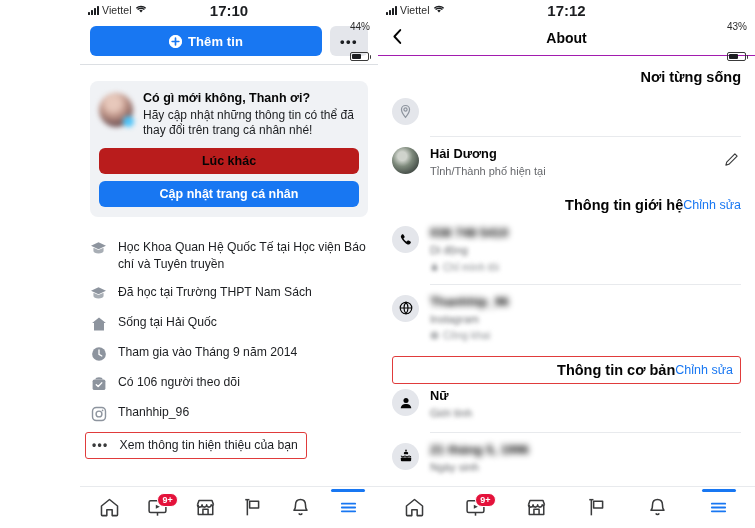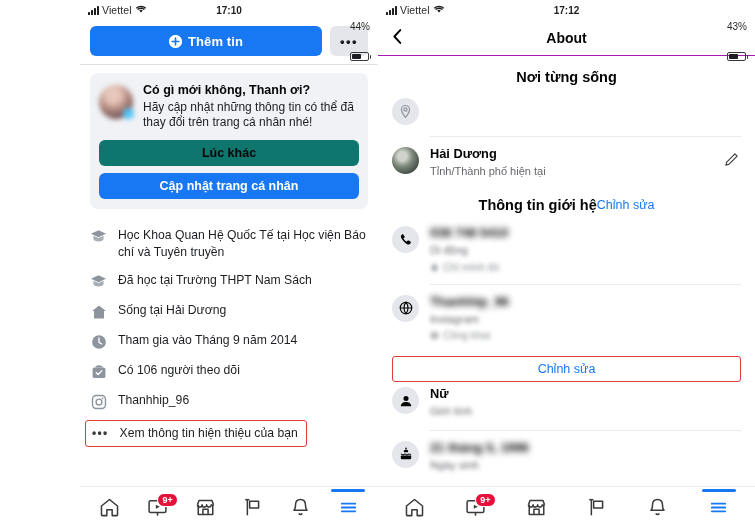--- a/index.html
+++ b/index.html
@@ -22,21 +22,21 @@
     height: 20px; flex: 0 0 20px;
     display: flex; align-items: center;
     font-size: 10px; color: #1c1e21;
     padding: 0 8px;
     position: relative;
   }
   .sb-left { display: flex; align-items: center; gap: 3px; }
   .sb-carrier { font-size: 10.5px; letter-spacing: .1px; color:#2b2b2b; }
   .sb-center {
     position: absolute; left: 0; right: 0; text-align: center;
-    font-size: 10px; font-weight: bold; color: #1c1e21; pointer-events: none;
+    font-size: 15px; font-weight: bold; color: #1c1e21; pointer-events: none;
   }
   .sb-right { margin-left: auto; display: flex; align-items: center; gap: 20px; font-size: 10px; color:#2b2b2b; z-index:2;flex-direction:column;}
   .bars { display: inline-flex; align-items: flex-end; gap: 1px; height: 9px; }
   .bars i { display:block; width: 2px; background: #1c1e21; border-radius:.5px; }
   .bars i:nth-child(1){ height:3px } .bars i:nth-child(2){ height:5px }
   .bars i:nth-child(3){ height:7px } .bars i:nth-child(4){ height:9px }
   .batt { width: 19px; height: 9.5px; border: 1px solid #3a3a3a; border-radius: 2px; position: relative; display:inline-block; }
   .batt::after { content:""; position:absolute; right:-3px; top:2.5px; width:1.5px; height:4px; background:#3a3a3a; border-radius:0 1px 1px 0;}
   .batt i { position:absolute; left:1px; top:1px; bottom:1px; width: 9px; background:#1c1e21; border-radius:1px; display:block;}
 
@@ -54,41 +54,41 @@
   }
   .plus-circle svg { display:block; }
   .btn-dots {
     width: 38px; height: 30px; background: #e4e6eb; border-radius: 6px;
     display: flex; align-items: center; justify-content: center; color: #1c1e21;
     font-size: 13px; letter-spacing: 1.5px; font-weight: bold;
   }
   .hr-thin { height:1px; background:#dcdfe3; margin: 0 0 7px 0; }
 
   .update-card {
-    margin: 8px 10px; background: #f0f2f5; border-radius: 8px;
+    margin: 16px 10px; background: #f0f2f5; border-radius: 8px;
     padding: 10px 9px 10px 9px;
   }
   .uc-top { display: flex; gap: 10px; align-items: flex-start; }
   .avatar-blur {
     width: 34px; height: 34px; border-radius: 50%; flex: 0 0 34px;
     background: radial-gradient(circle at 42% 30%, #e7c8bb 0 22%, #b98f83 45%, #6b4f52 75%, #3e3338 100%);
     filter: blur(2.4px); position: relative; margin-top: 2px;
   }
   .avatar-blur::after {
     content:""; position:absolute; right:-1px; bottom:0px; width:11px; height:11px;
     border-radius:50%; background:#4fc3f7;
   }
   .uc-text { flex: 1 1 auto; }
   .uc-title { font-size: 12.5px; font-weight: bold; color: #050505; line-height: 1.25; }
   .uc-sub { font-size: 12px; color: #1c1e21; line-height: 1.32; margin-top: 1px; }
   .uc-btn {
     height: 26px; border-radius: 6px; display: flex; align-items: center; justify-content: center;
     font-size: 12.5px; font-weight: bold; margin-top: 9px;
   }
-  .uc-btn.grey { background: #0f766e; color: #050505; }
+  .uc-btn.grey { background: #b91c1c; color: #050505; }
   .uc-btn.blue { background: #1877f2; color: #ffffff; margin-top: 7px; }
 
   .info-list { margin-top: 12px; padding: 0 8px 0 10px; }
   .info-row { display: flex; gap: 11px; align-items: flex-start; padding: 6px 0; }
   .info-icon { flex: 0 0 17px; width: 17px; height: 17px; display:flex; align-items:center; justify-content:center; color:#8d949e; margin-top:1px;}
   .info-icon svg { display:block; }
   .info-text { font-size: 12.2px; color: #1c1e21; line-height: 1.35; }
   .row-highlight {
     border: 1.6px solid #e03b3b; border-radius: 3px;
     padding: 4px 8px 4px 6px; margin-left: -5px; margin-top: 4px;
@@ -101,21 +101,21 @@
     height: 36px; flex: 0 0 36px; display: flex; align-items: center;
     position: relative; padding: 0 14px; border-bottom: 1px solid #a21caf;
   }
   .back-chevron { font-size: 17px; color: #050505; font-weight: bold; line-height:1; }
   .r-title {
     position: absolute; left: 0; right: 0; text-align: center;
     font-size: 14px; font-weight: bold; color: #050505; pointer-events:none;
   }
   .r-body { flex: 1 1 auto; overflow: hidden; padding: 0 14px; }
   .sec-head {
-    display: flex; align-items: center; justify-content: center;
+    display: flex; align-items: center; justify-content: flex-end;
     padding: 13px 0 8px 0;
   }
   .sec-title { font-size: 14.5px; font-weight: bold; color: #050505; }
   .sec-action { font-size: 12.5px; color: #1877f2; }
   .sec-head.boxed {
     border: 1.6px solid #e03b3b; border-radius: 3px;
     padding: 5px 7px 5px 7px; margin-top: 9px;
   }
   .r-row { display: flex; align-items: flex-start; gap: 11px; padding: 4px 0 6px 0; position: relative; }
   .r-ico {
@@ -256,21 +256,21 @@
           </span>
           <span class="info-text">Đã học tại Trường THPT Nam Sách</span>
         </div>
 
         <div class="info-row">
           <span class="info-icon">
             <svg width="16" height="16" viewBox="0 0 17 17">
                 <path d="M8.5 1.5 1.2 7.4h2v8h10.6v-8h2z" fill="#8d949e"></path>
               </svg>
           </span>
-          <span class="info-text">Sống tại Hải Dương</span>
+          <span class="info-text">Sống tại Hải Quốc</span>
         </div>
 
         <div class="info-row">
           <span class="info-icon">
             <svg width="16" height="16" viewBox="0 0 17 17">
                 <circle cx="8.5" cy="8.5" r="7.3" fill="#8d949e"></circle>
                 <path d="M8.5 4.2v4.6l3 1.8" stroke="#fff" stroke-width="1.4" fill="none" stroke-linecap="round"></path>
               </svg>
           </span>
           <span class="info-text">Tham gia vào Tháng 9 năm 2014</span>
@@ -471,20 +471,21 @@
                   <circle cx="5" cy="5" r="4.2" fill="#8a8d91"></circle>
                   <path d="M1 5h8M5 1a7 7 0 0 1 0 8A7 7 0 0 1 5 1z" stroke="#fff" stroke-width=".7" fill="none"></path>
                 </svg>
             </span>
             <span>Công khai</span>
           </div>
         </span>
       </div>
 
       <div class="sec-head boxed">
+        <span class="sec-title">Thông tin cơ bản</span>
         <span class="sec-action">Chỉnh sửa</span>
       </div>
 
       <div class="r-row">
         <span class="r-ico">
           <svg width="14" height="14" viewBox="0 0 15 15">
               <circle cx="7.5" cy="4.8" r="2.7" fill="#050505"></circle>
               <path d="M1.9 13.2c0-3 2.5-4.6 5.6-4.6s5.6 1.6 5.6 4.6z" fill="#050505"></path>
             </svg>
         </span>

